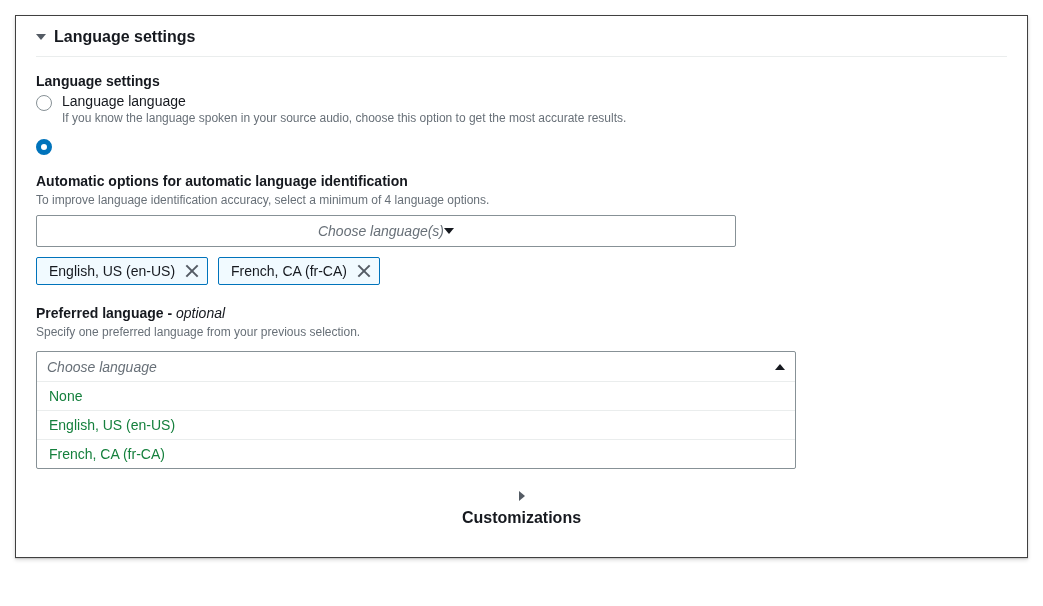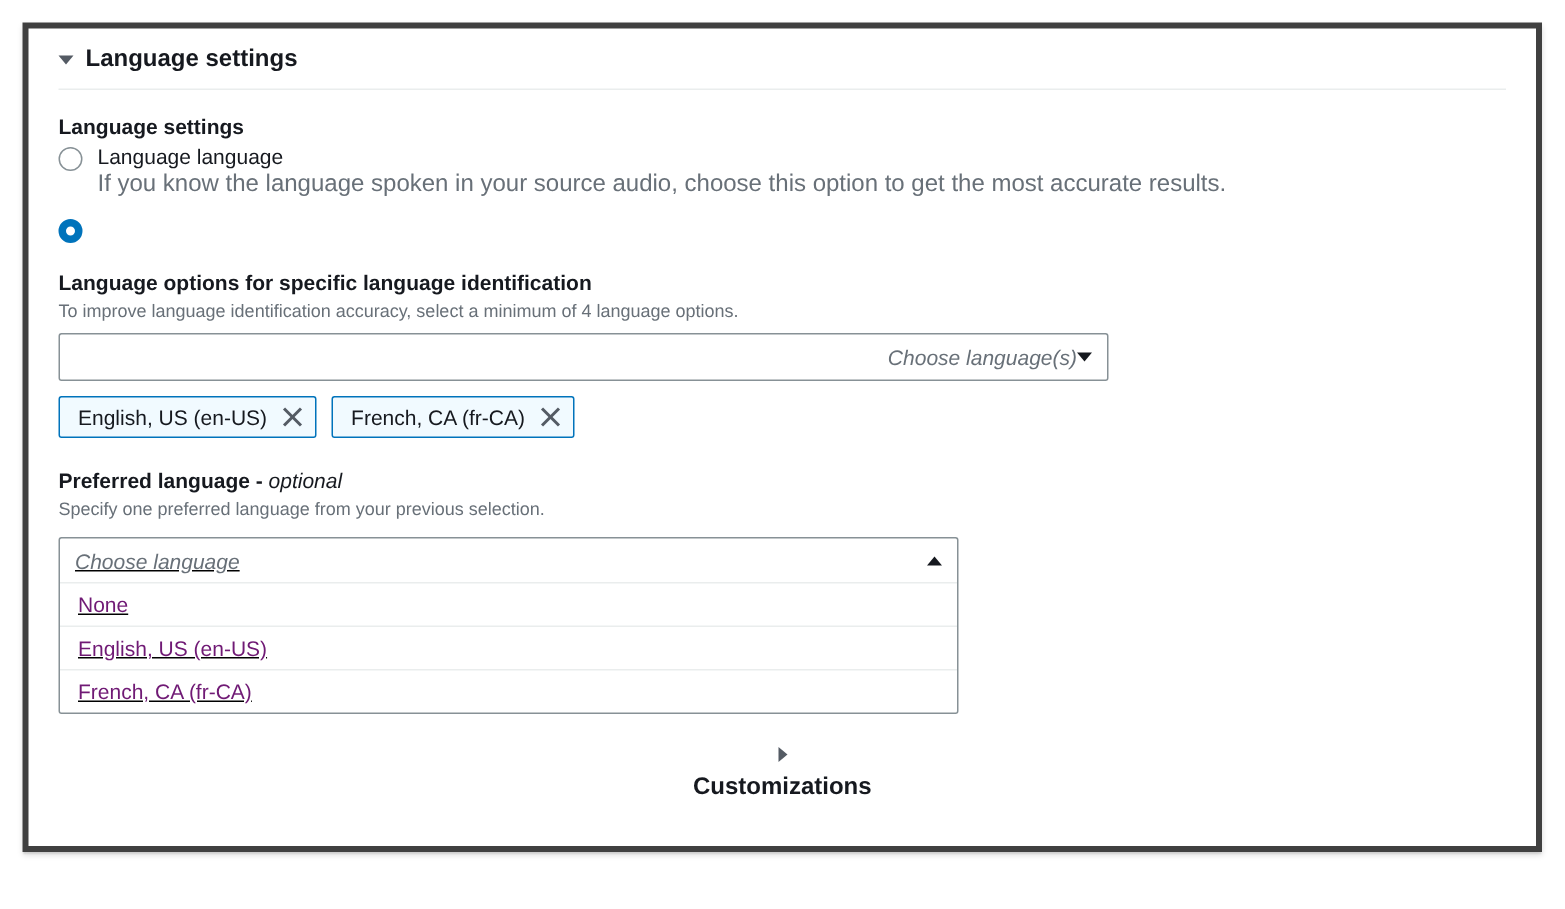--- a/index.html
+++ b/index.html
@@ -7,21 +7,21 @@
       margin: 0;
       padding: 0;
     }
     body {
       font-family: "Amazon Ember", "Helvetica Neue", Arial, sans-serif;
       background: #fff;
       padding: 15px;
       width: 1043px;
     }
     .panel {
-      border: 4px solid #404040;
+      border: 1px solid #404040;
       box-shadow: 0 1px 1px rgba(0,0,0,0.1), 0 2px 4px rgba(0,0,0,0.15);
       padding: 0 20px 20px 20px;
       background: #fff;
     }
     .section-header {
       display: flex;
       align-items: center;
       gap: 8px;
       padding: 12px 0 10px 0;
       border-bottom: 1px solid #eaeded;
@@ -93,40 +93,40 @@
     }
     .radio-circle.selected {
       border: 5px solid #0073bb;
     }
     .radio-label {
       font-size: 14px;
       color: #16191f;
       font-weight: 400;
     }
     .radio-sub {
-      font-size: 16px;
+      font-size: 12px;
       color: #687078;
       margin-top: 2px;
     }
     .info-link {
       font-size: 12px;
       color: #0073bb;
       font-weight: 700;
       cursor: pointer;
       margin-left: 6px;
     }
     .select-box {
       width: 700px;
       max-width: 100%;
       border: 1px solid #879196;
       border-radius: 2px;
       padding: 6px 10px;
       display: flex;
       align-items: center;
-      justify-content: flex-end;
+      justify-content: center;
       cursor: pointer;
       background: #fff;
       height: 32px;
     }
     .select-placeholder {
       font-size: 14px;
       font-style: italic;
       color: #687078;
     }
     .token-row {
@@ -164,44 +164,43 @@
     .token-x::before { transform: rotate(45deg); }
     .token-x::after { transform: rotate(-45deg); }
     .field-block {
       margin-bottom: 4px;
     }
     .optional {
       font-style: italic;
       font-weight: 400;
     }
     .dropdown-wrap {
-      width: 600px;
+      width: 760px;
       max-width: 100%;
       position: relative;
-      text-decoration: underline;
     }
     .dropdown-open {
       border: 1px solid #879196;
       border-radius: 2px;
       background: #fff;
     }
     .dropdown-header {
       padding: 6px 10px;
       display: flex;
       align-items: center;
       justify-content: space-between;
       height: 30px;
       border-bottom: 1px solid #eaeded;
     }
     .dropdown-list {
     }
     .dropdown-option {
       padding: 6px 12px;
       font-size: 14px;
-      color: #701a75;
+      color: #15803d;
       cursor: pointer;
       border-bottom: 1px solid #eaeded;
     }
     .dropdown-option:last-child {
       border-bottom: none;
     }
   </style>
 </head>
 <body>
 
@@ -228,21 +227,21 @@
         </div>
       </div>
 
       <div class="radio-item">
         <div class="radio-circle selected"></div>
       </div>
 
     </div>
 
     <div class="field-block">
-      <div class="field-title">Language options for specific language identification</div>
+      <div class="field-title">Automatic options for automatic language identification</div>
       <div class="field-desc" style="margin-bottom:6px">To improve language identification accuracy, select a minimum of 4 language options.</div>
       <div class="select-box">
         <span class="select-placeholder">Choose language(s)</span>
         <span class="caret caret-down" style="border-top-color:#16191f"></span>
       </div>
       <div class="token-row">
         <div class="token">
           <span>English, US (en-US)</span>
           <span class="token-x"></span>
         </div>

